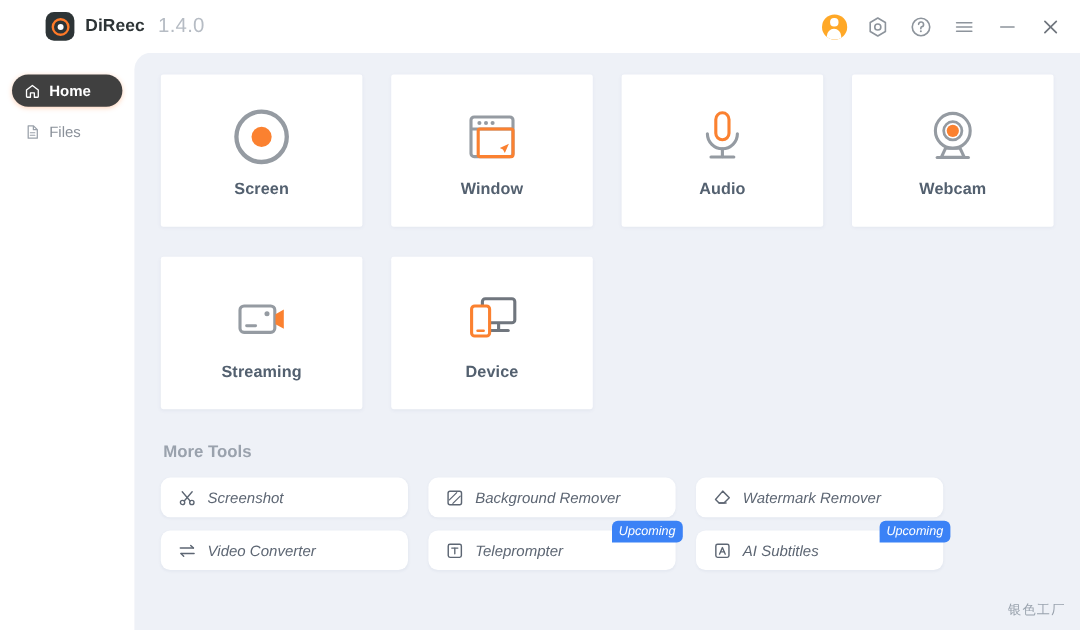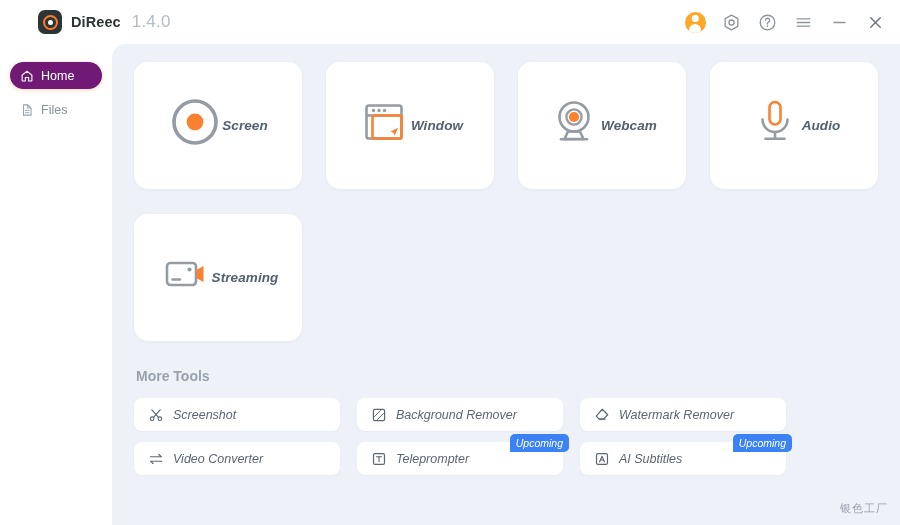--- a/index.html
+++ b/index.html
@@ -141,23 +141,23 @@
     gap: 7px;
     height: 27px;
     border-radius: 14px;
     padding: 0 10px;
     font-size: 12.5px;
     color: #8a9099;
     cursor: pointer;
     margin-bottom: 7px;
   }
   .nav-item.active {
-    background: #701a75;
+    background: #404040;
     color: #ffffff;
-    font-weight: normal;
+    font-weight: bold;
     box-shadow: 0 1px 4px rgba(252,127,53,0.35);
   }
   .nav-ico { display: flex; width: 14px; height: 14px; align-items: center; justify-content: center; flex: 0 0 auto;}
 
   
   .content {
     flex: 1 1 auto;
     background: #eef1f7;
     border-top-left-radius: 14px;
     padding: 18px 24px 0 22px;
@@ -167,28 +167,27 @@
 
   .card-grid {
     display: grid;
     grid-template-columns: repeat(4, 168px);
     gap: 25px 24px;
   }
 
   .card {
     height: 127px;
     background: #ffffff;
-    border-radius: 14px;
-    display: flex;
-    flex-direction: row;
+    border-radius: 2px;
+    display: flex;
+    flex-direction: column;
     align-items: center;
     justify-content: center;
     cursor: pointer;
     box-shadow: 0 1px 3px rgba(70,90,130,0.06);
-    font-style: italic;
   }
   .card-ico {
     height: 56px;
     display: flex;
     align-items: center;
     justify-content: center;
     margin-bottom: 8px;
   }
   .card-label {
     font-size: 13.5px;
@@ -371,54 +370,66 @@
             <rect x="15.5" y="20.5" width="29" height="23" rx="1.5" fill="none" stroke="#fb8130" stroke-width="2.6"></rect>
             <path d="M33.5 36.4l7.6-3.6-3.4 7.6-1.6-2.9z" fill="#fb8130"></path>
           </svg>
         </div>
         <div class="card-label">Window</div>
       </div>
 
       <div class="card">
         <div class="card-ico">
           <svg width="54" height="54" viewBox="0 0 54 54">
+            <rect x="21.5" y="7" width="11" height="22.5" rx="5.5" fill="none" stroke="#fb8130" stroke-width="2.6"></rect>
+            <path d="M14.5 24.5a12.5 12.5 0 0 0 25 0" fill="none" stroke="#959ba2" stroke-width="2.6" stroke-linecap="round"></path>
+            <line x1="27" y1="37" x2="27" y2="43.5" stroke="#959ba2" stroke-width="2.6" stroke-linecap="round"></line>
+            <line x1="17.5" y1="43.8" x2="36.5" y2="43.8" stroke="#959ba2" stroke-width="2.6" stroke-linecap="round"></line>
+          </svg>
+        </div>
+        <div class="card-label">Audio</div>
+      </div>
+
+      <div class="card">
+        <div class="card-ico">
+          <svg width="54" height="54" viewBox="0 0 54 54">
             <circle cx="27" cy="22" r="14.5" fill="none" stroke="#959ba2" stroke-width="2.6"></circle>
             <circle cx="27" cy="22" r="7.6" fill="none" stroke="#959ba2" stroke-width="2.3"></circle>
             <circle cx="27" cy="22" r="5.1" fill="#fb8130"></circle>
             <path d="M21 36.5 17.5 44h19L33 36.5z" fill="none" stroke="#959ba2" stroke-width="2.6" stroke-linejoin="round"></path>
             <line x1="14" y1="44.2" x2="40" y2="44.2" stroke="#959ba2" stroke-width="2.6" stroke-linecap="round"></line>
           </svg>
         </div>
         <div class="card-label">Webcam</div>
-      </div>
-
-      <div class="card">
-        <div class="card-ico">
-          <svg width="54" height="54" viewBox="0 0 54 54">
-            <rect x="21.5" y="7" width="11" height="22.5" rx="5.5" fill="none" stroke="#fb8130" stroke-width="2.6"></rect>
-            <path d="M14.5 24.5a12.5 12.5 0 0 0 25 0" fill="none" stroke="#959ba2" stroke-width="2.6" stroke-linecap="round"></path>
-            <line x1="27" y1="37" x2="27" y2="43.5" stroke="#959ba2" stroke-width="2.6" stroke-linecap="round"></line>
-            <line x1="17.5" y1="43.8" x2="36.5" y2="43.8" stroke="#959ba2" stroke-width="2.6" stroke-linecap="round"></line>
-          </svg>
-        </div>
-        <div class="card-label">Audio</div>
       </div>
 
       <div class="card">
         <div class="card-ico">
           <svg width="54" height="54" viewBox="0 0 54 54">
             <rect x="9" y="16" width="29" height="22" rx="3.4" fill="none" stroke="#959ba2" stroke-width="2.6"></rect>
             <circle cx="31.5" cy="22.5" r="2.1" fill="#959ba2"></circle>
             <line x1="14.5" y1="32.5" x2="22" y2="32.5" stroke="#959ba2" stroke-width="2.4" stroke-linecap="round"></line>
             <path d="M38.6 22.8 45.5 19v16l-6.9-3.8z" fill="#fb8130"></path>
           </svg>
         </div>
         <div class="card-label">Streaming</div>
       </div>
 
+      <div class="card">
+        <div class="card-ico">
+          <svg width="54" height="54" viewBox="0 0 54 54">
+            <rect x="19" y="10" width="27" height="20" rx="2.4" fill="none" stroke="#70767e" stroke-width="2.6"></rect>
+            <line x1="32.5" y1="30" x2="32.5" y2="36" stroke="#70767e" stroke-width="2.6"></line>
+            <line x1="25" y1="36.4" x2="40.5" y2="36.4" stroke="#70767e" stroke-width="2.6" stroke-linecap="round"></line>
+            <rect x="10" y="16" width="15" height="25" rx="2.6" fill="#ffffff" stroke="#fb8130" stroke-width="2.6"></rect>
+            <line x1="15" y1="36.6" x2="20" y2="36.6" stroke="#fb8130" stroke-width="2.2" stroke-linecap="round"></line>
+          </svg>
+        </div>
+        <div class="card-label">Device</div>
+      </div>
     </div>
 
     <div class="more-tools-title">More Tools</div>
 
     <div class="tools-grid">
 
       <div class="tool-btn">
         <span class="tool-ico">
           <svg width="16" height="16" viewBox="0 0 24 24">
             <circle cx="6.2" cy="17.6" r="2.7" fill="none" stroke="#5d6673" stroke-width="1.7"></circle>

